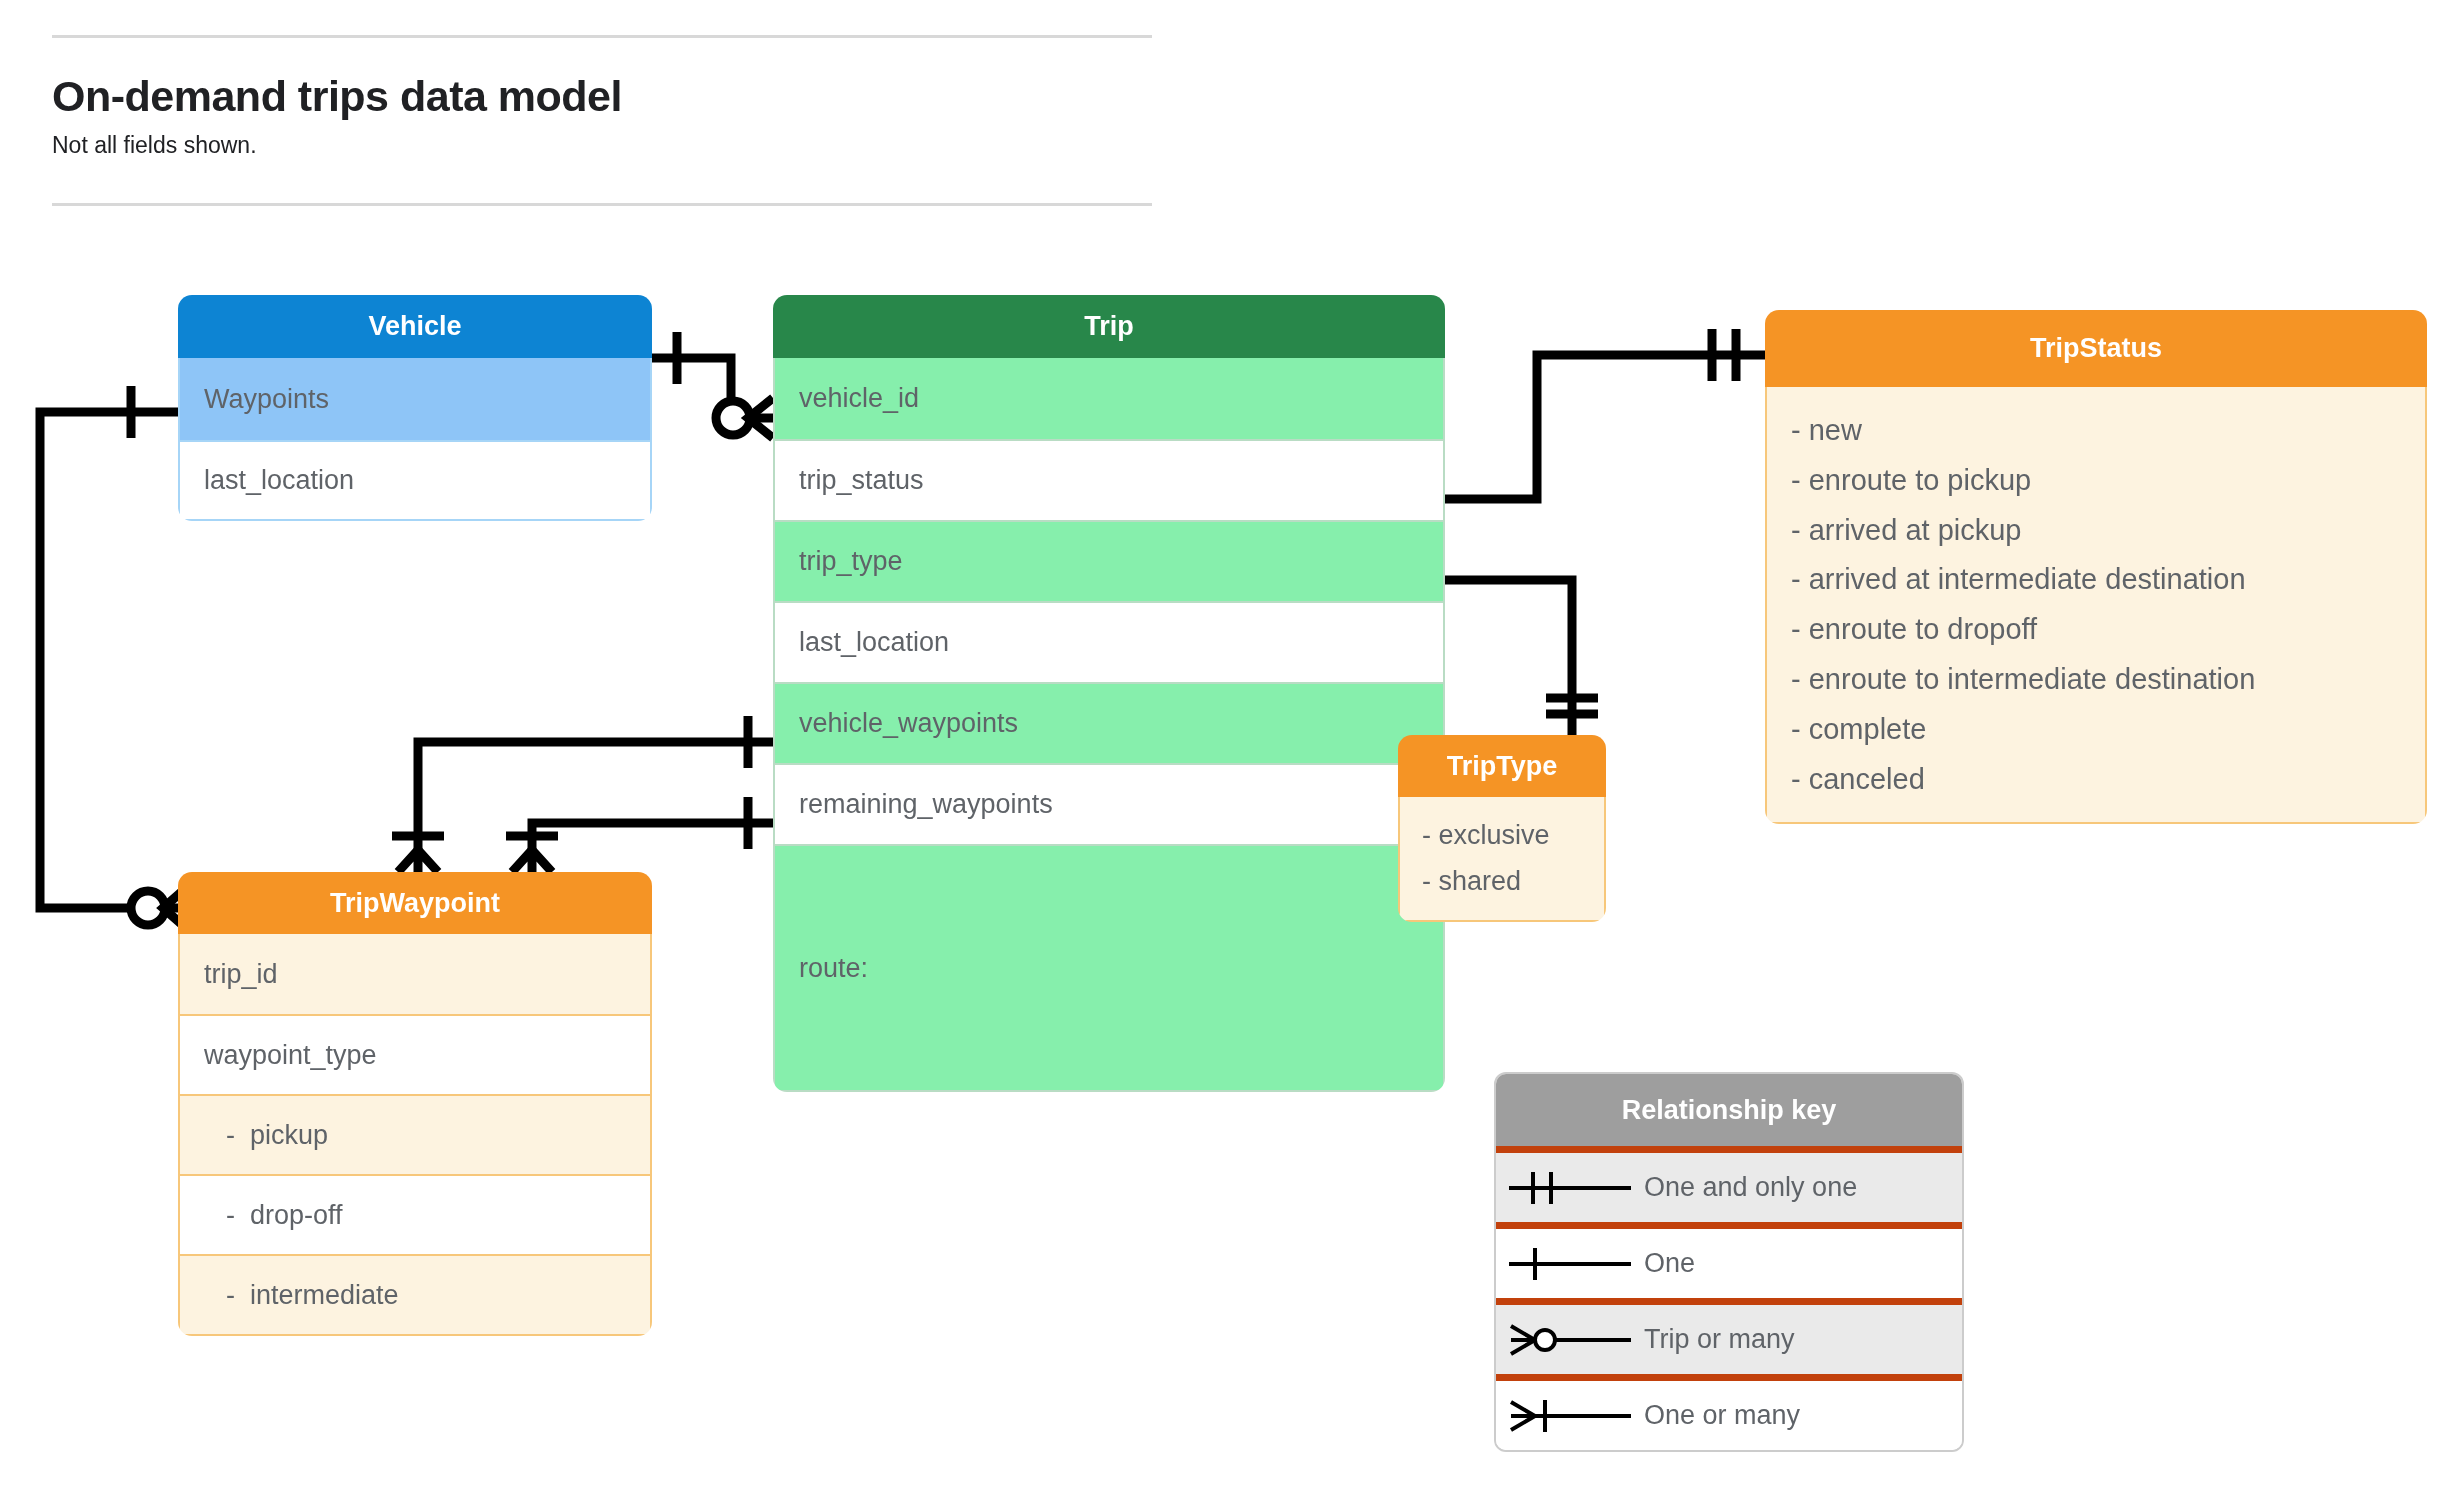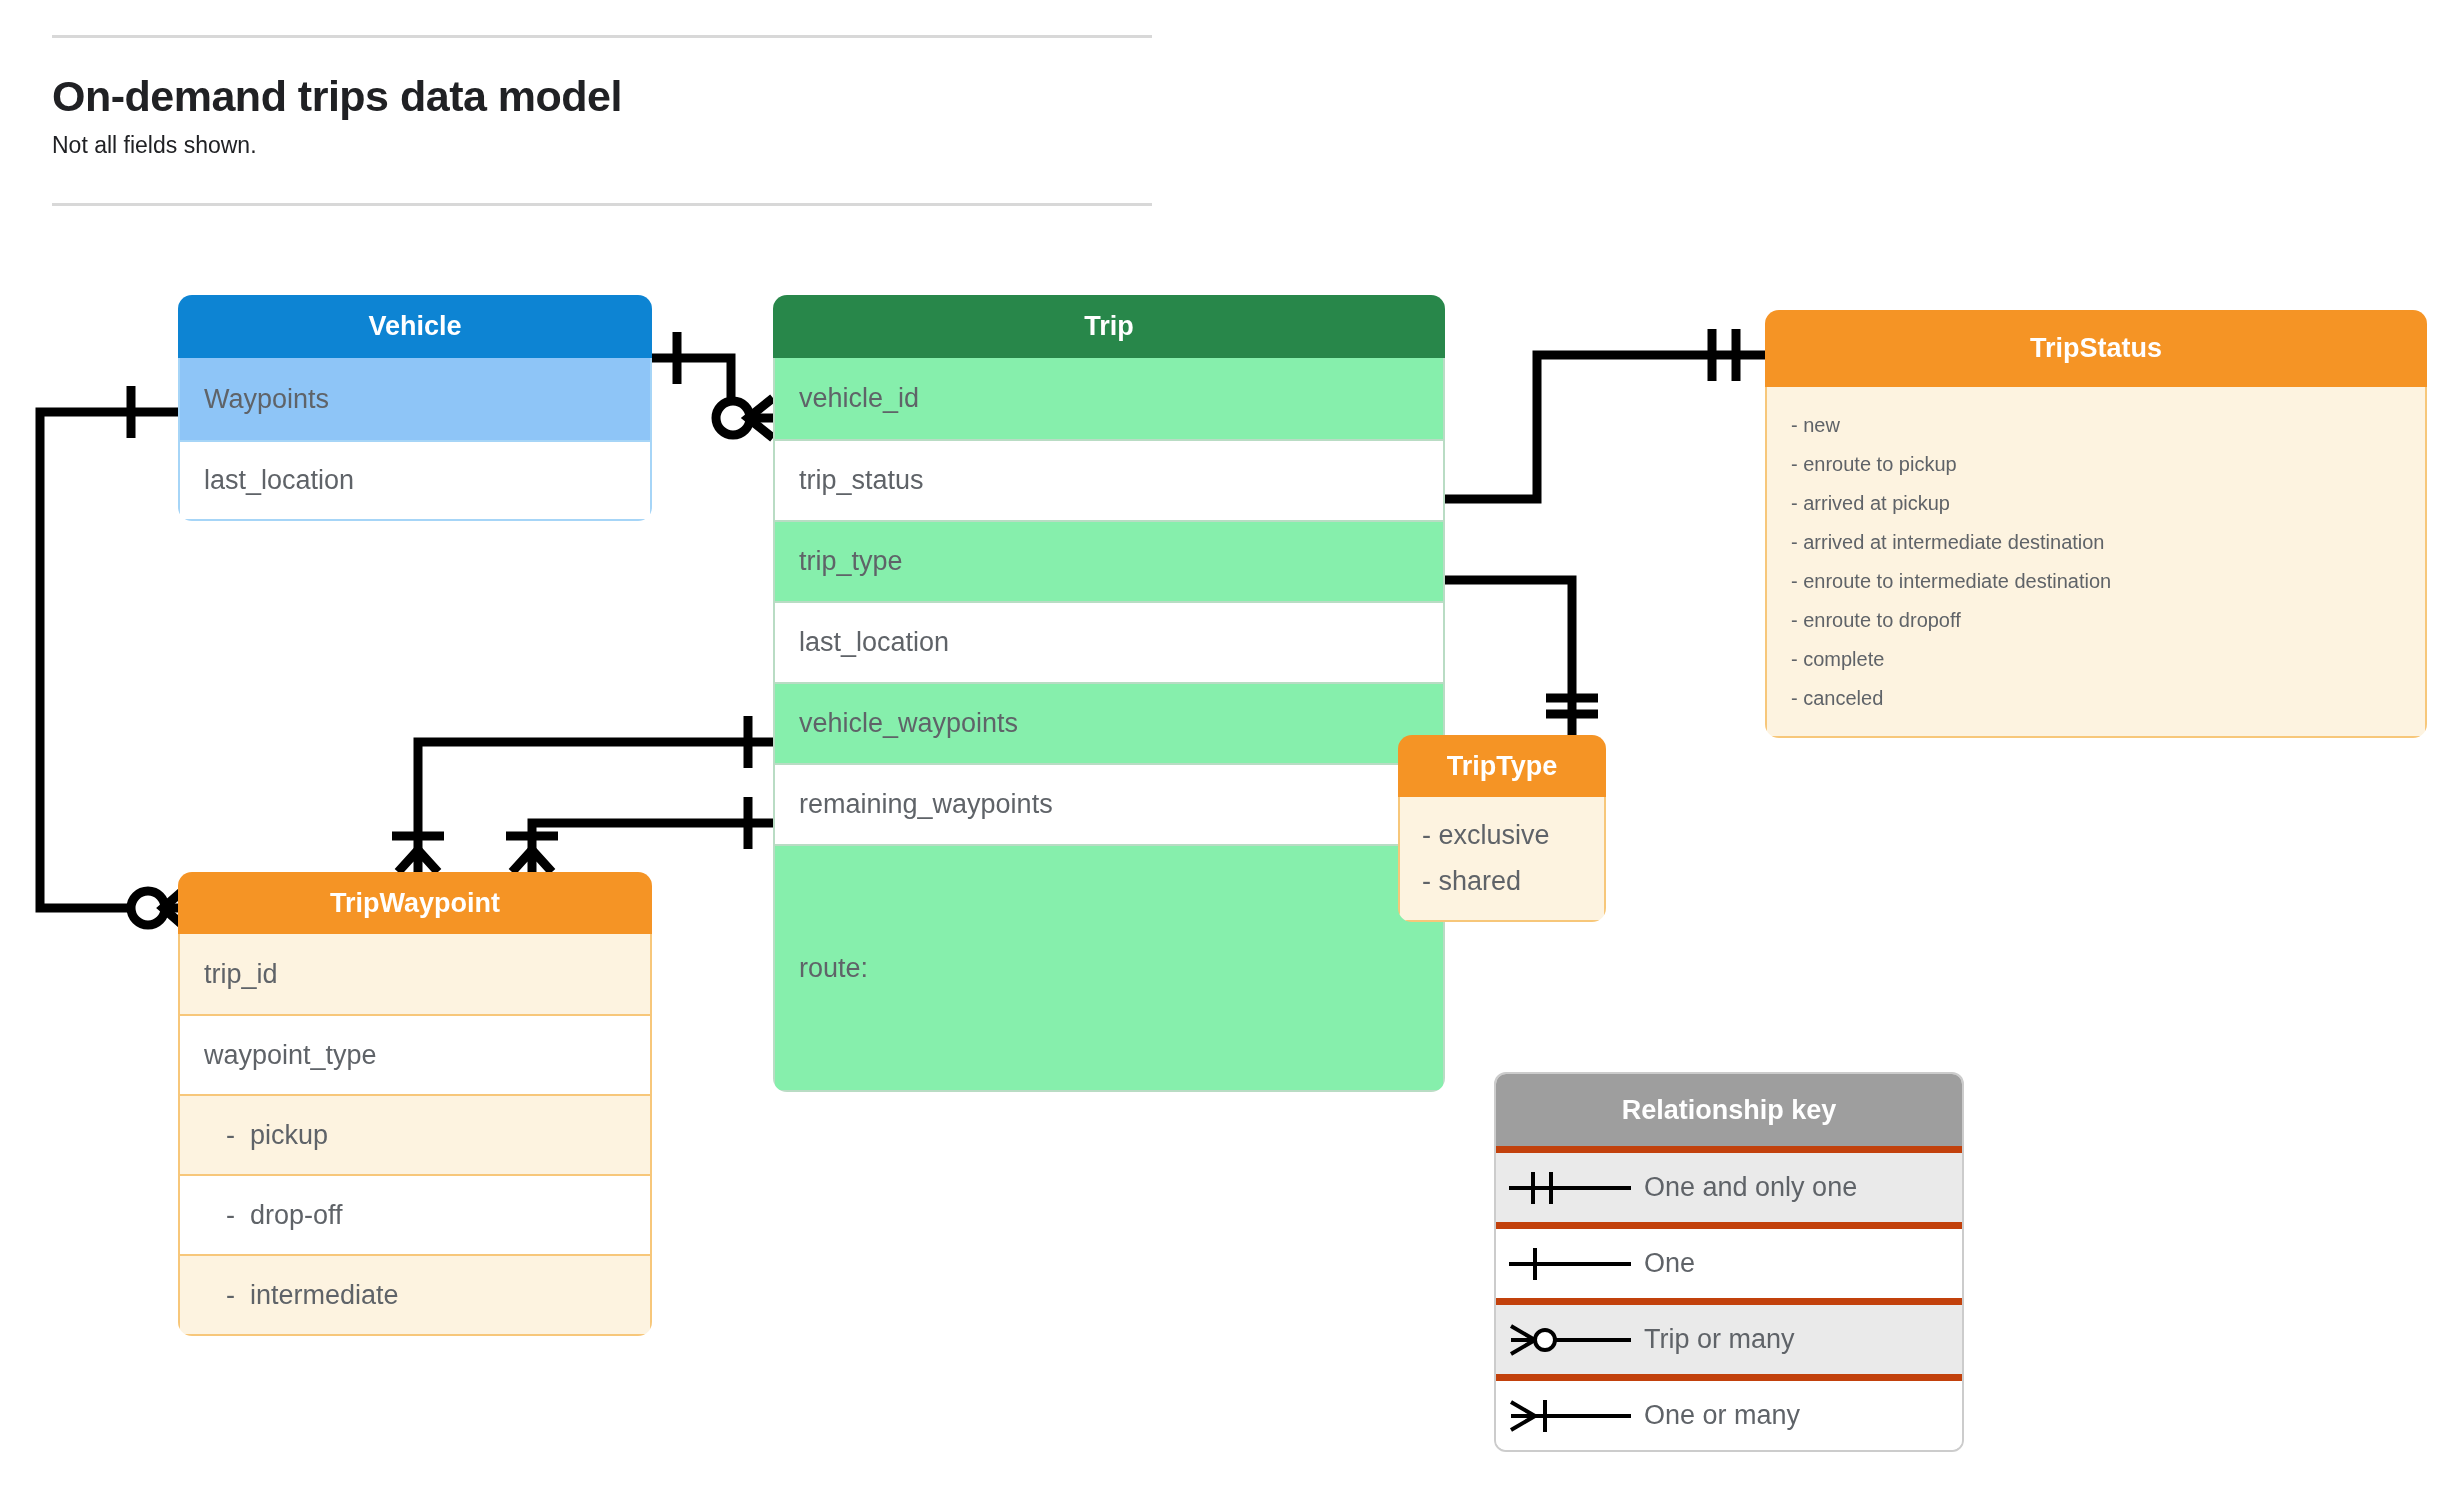--- a/index.html
+++ b/index.html
@@ -110,21 +110,21 @@
   #ent-tripstatus { left: 1765px; top: 310px; width: 662px; }
   #ent-tripstatus .entity-header { background: #f59425; height: 77px; }
   #ent-tripstatus .entity-body {
     background: #fdf3e0;
     border: 2px solid #f7c77a;
     border-top: none;
     border-radius: 0 0 6px 6px;
     padding: 26px 0 26px 0;
   }
   #ent-tripstatus .enum-item {
-    font-size: 20px;
+    font-size: 29px;
     color: #5f6368;
     padding-left: 24px;
     line-height: 1.2;
     margin-bottom: 15px;
     white-space: pre;
   }
   #ent-tripstatus .enum-item:last-child { margin-bottom: 0; }
 
   
   #ent-triptype { left: 1398px; top: 735px; width: 208px; }
@@ -283,22 +283,22 @@
     </div>
   </div>
 
   <div class="entity" id="ent-tripstatus">
     <div class="entity-header">TripStatus</div>
     <div class="entity-body">
       <div class="enum-item">- new</div>
       <div class="enum-item">- enroute to pickup</div>
       <div class="enum-item">- arrived at pickup</div>
       <div class="enum-item">- arrived at intermediate destination</div>
+      <div class="enum-item">- enroute to dropoff</div>
       <div class="enum-item">- enroute to intermediate destination</div>
-      <div class="enum-item">- enroute to dropoff</div>
       <div class="enum-item">- complete</div>
       <div class="enum-item">- canceled</div>
     </div>
   </div>
 
   <div class="entity" id="ent-triptype">
     <div class="entity-header">TripType</div>
     <div class="entity-body">
       <div class="enum-item">- exclusive</div>
       <div class="enum-item">- shared</div>

